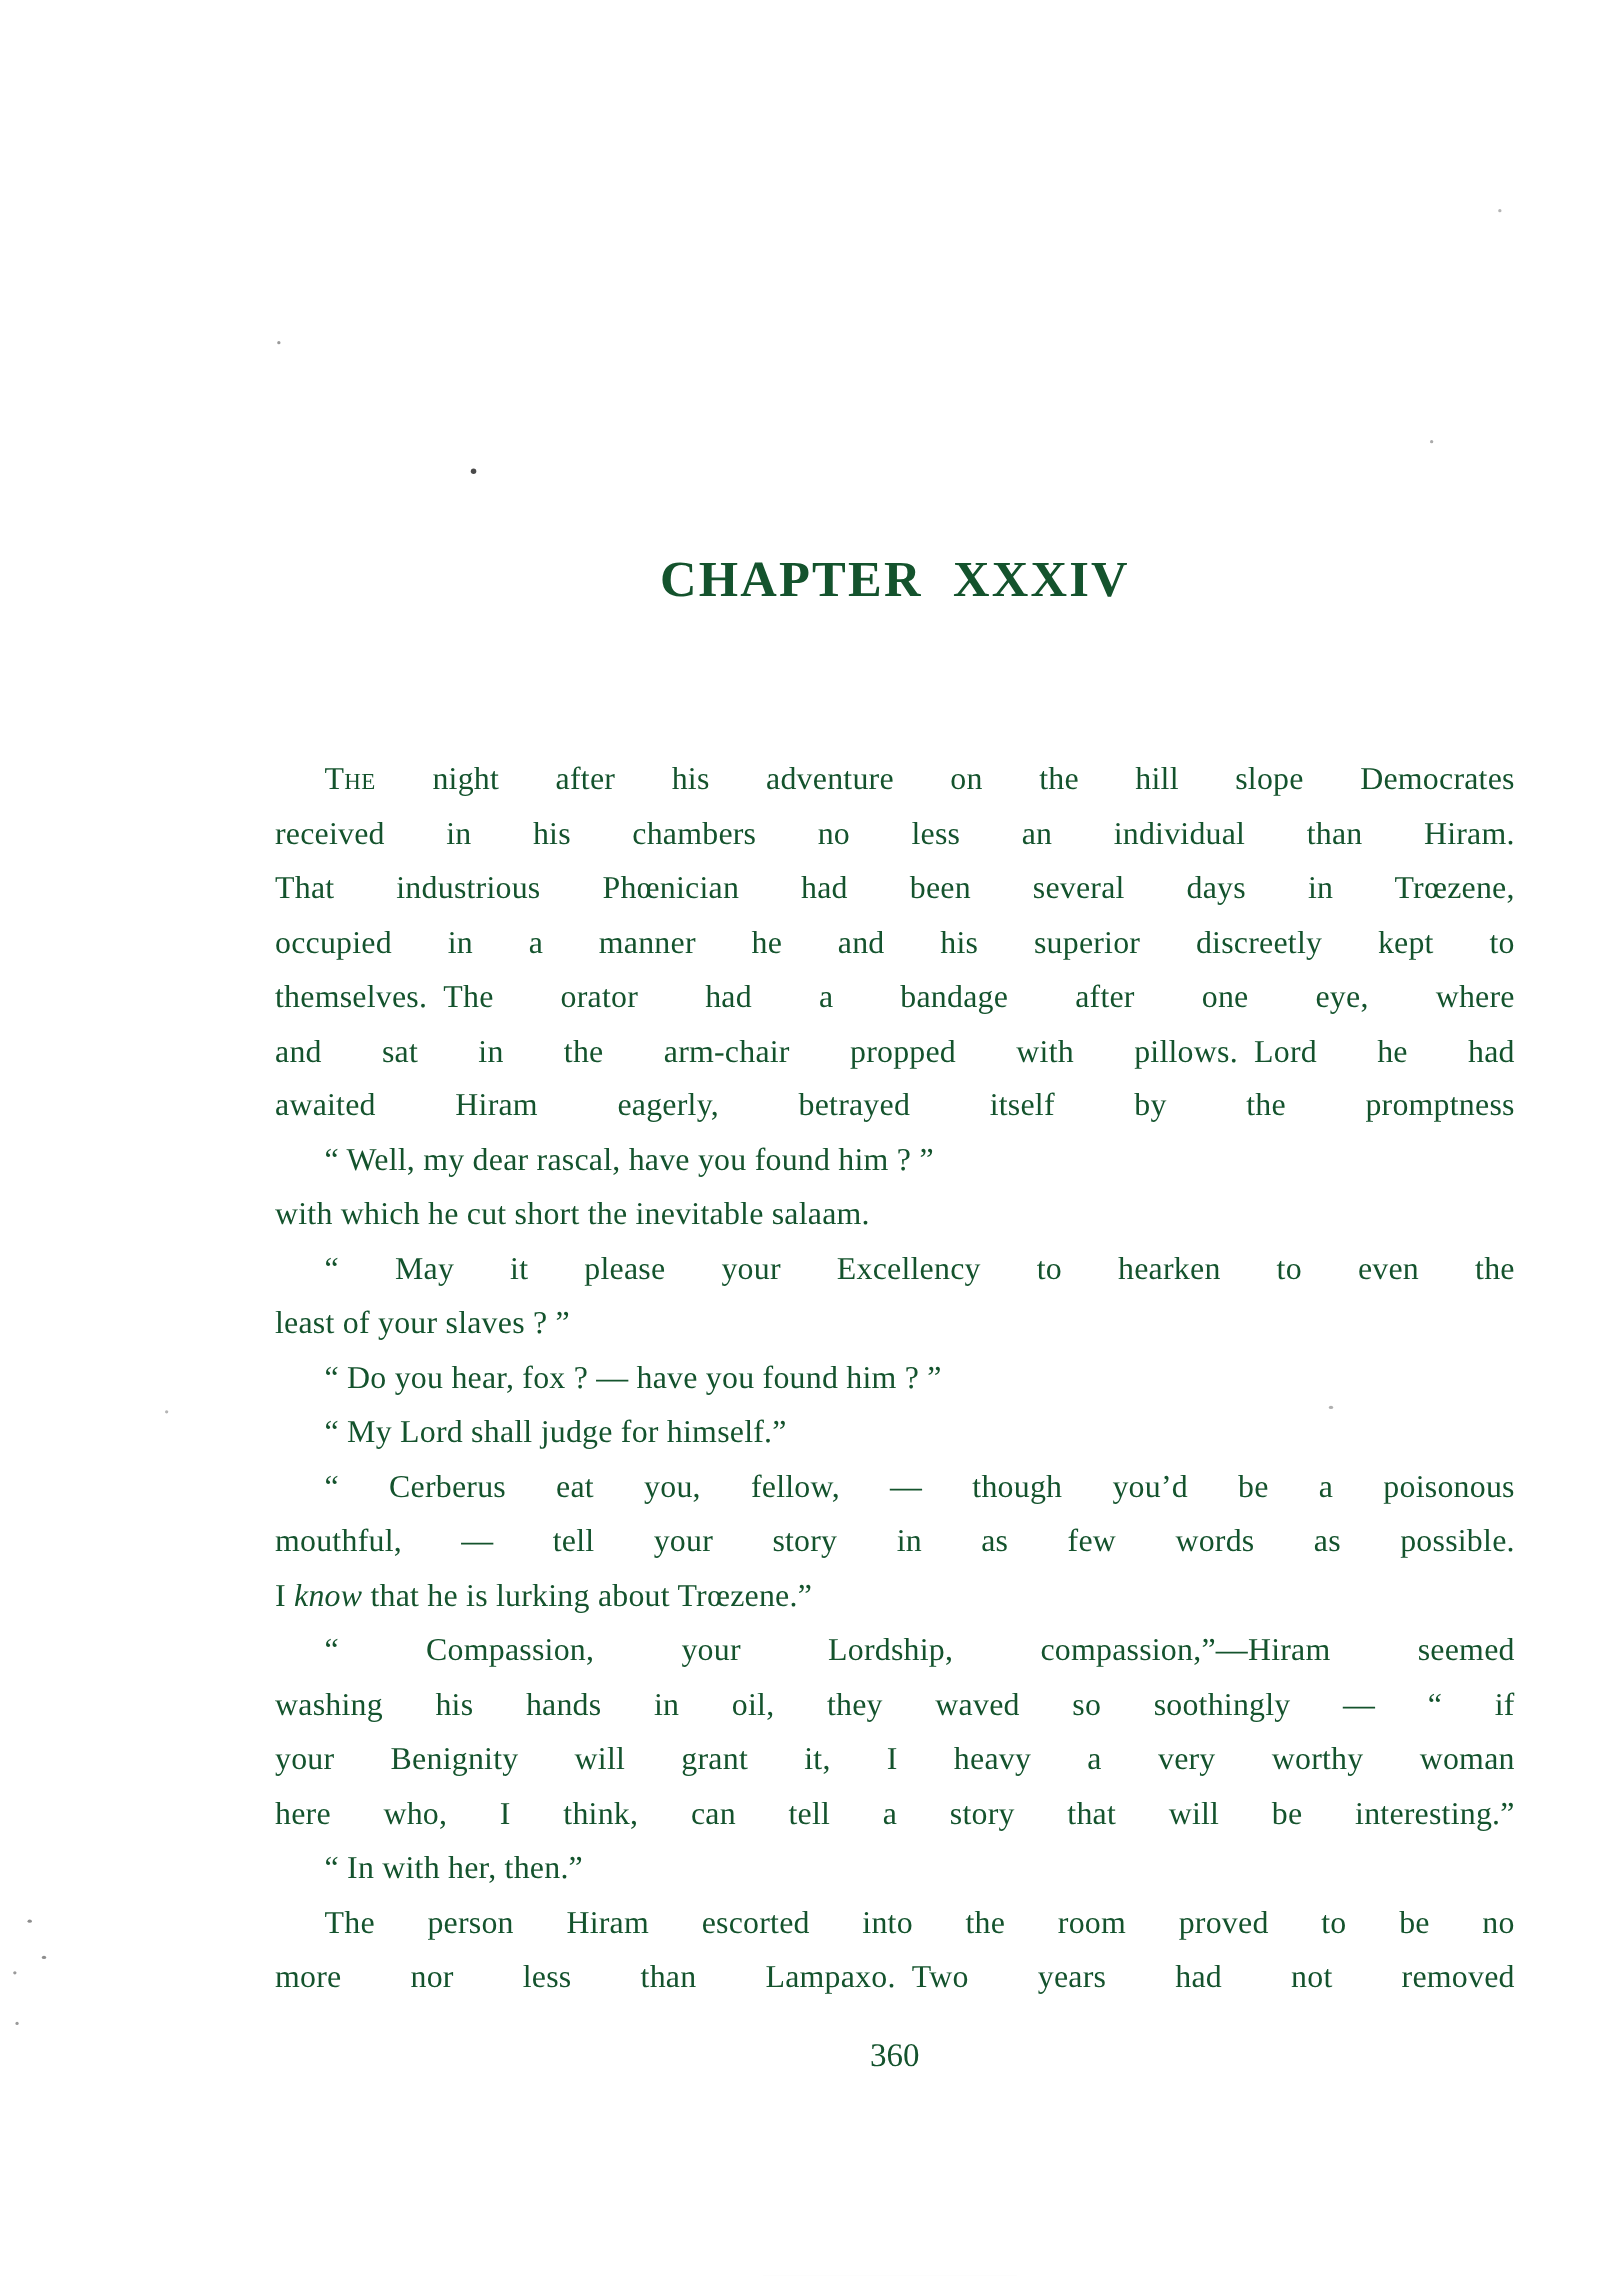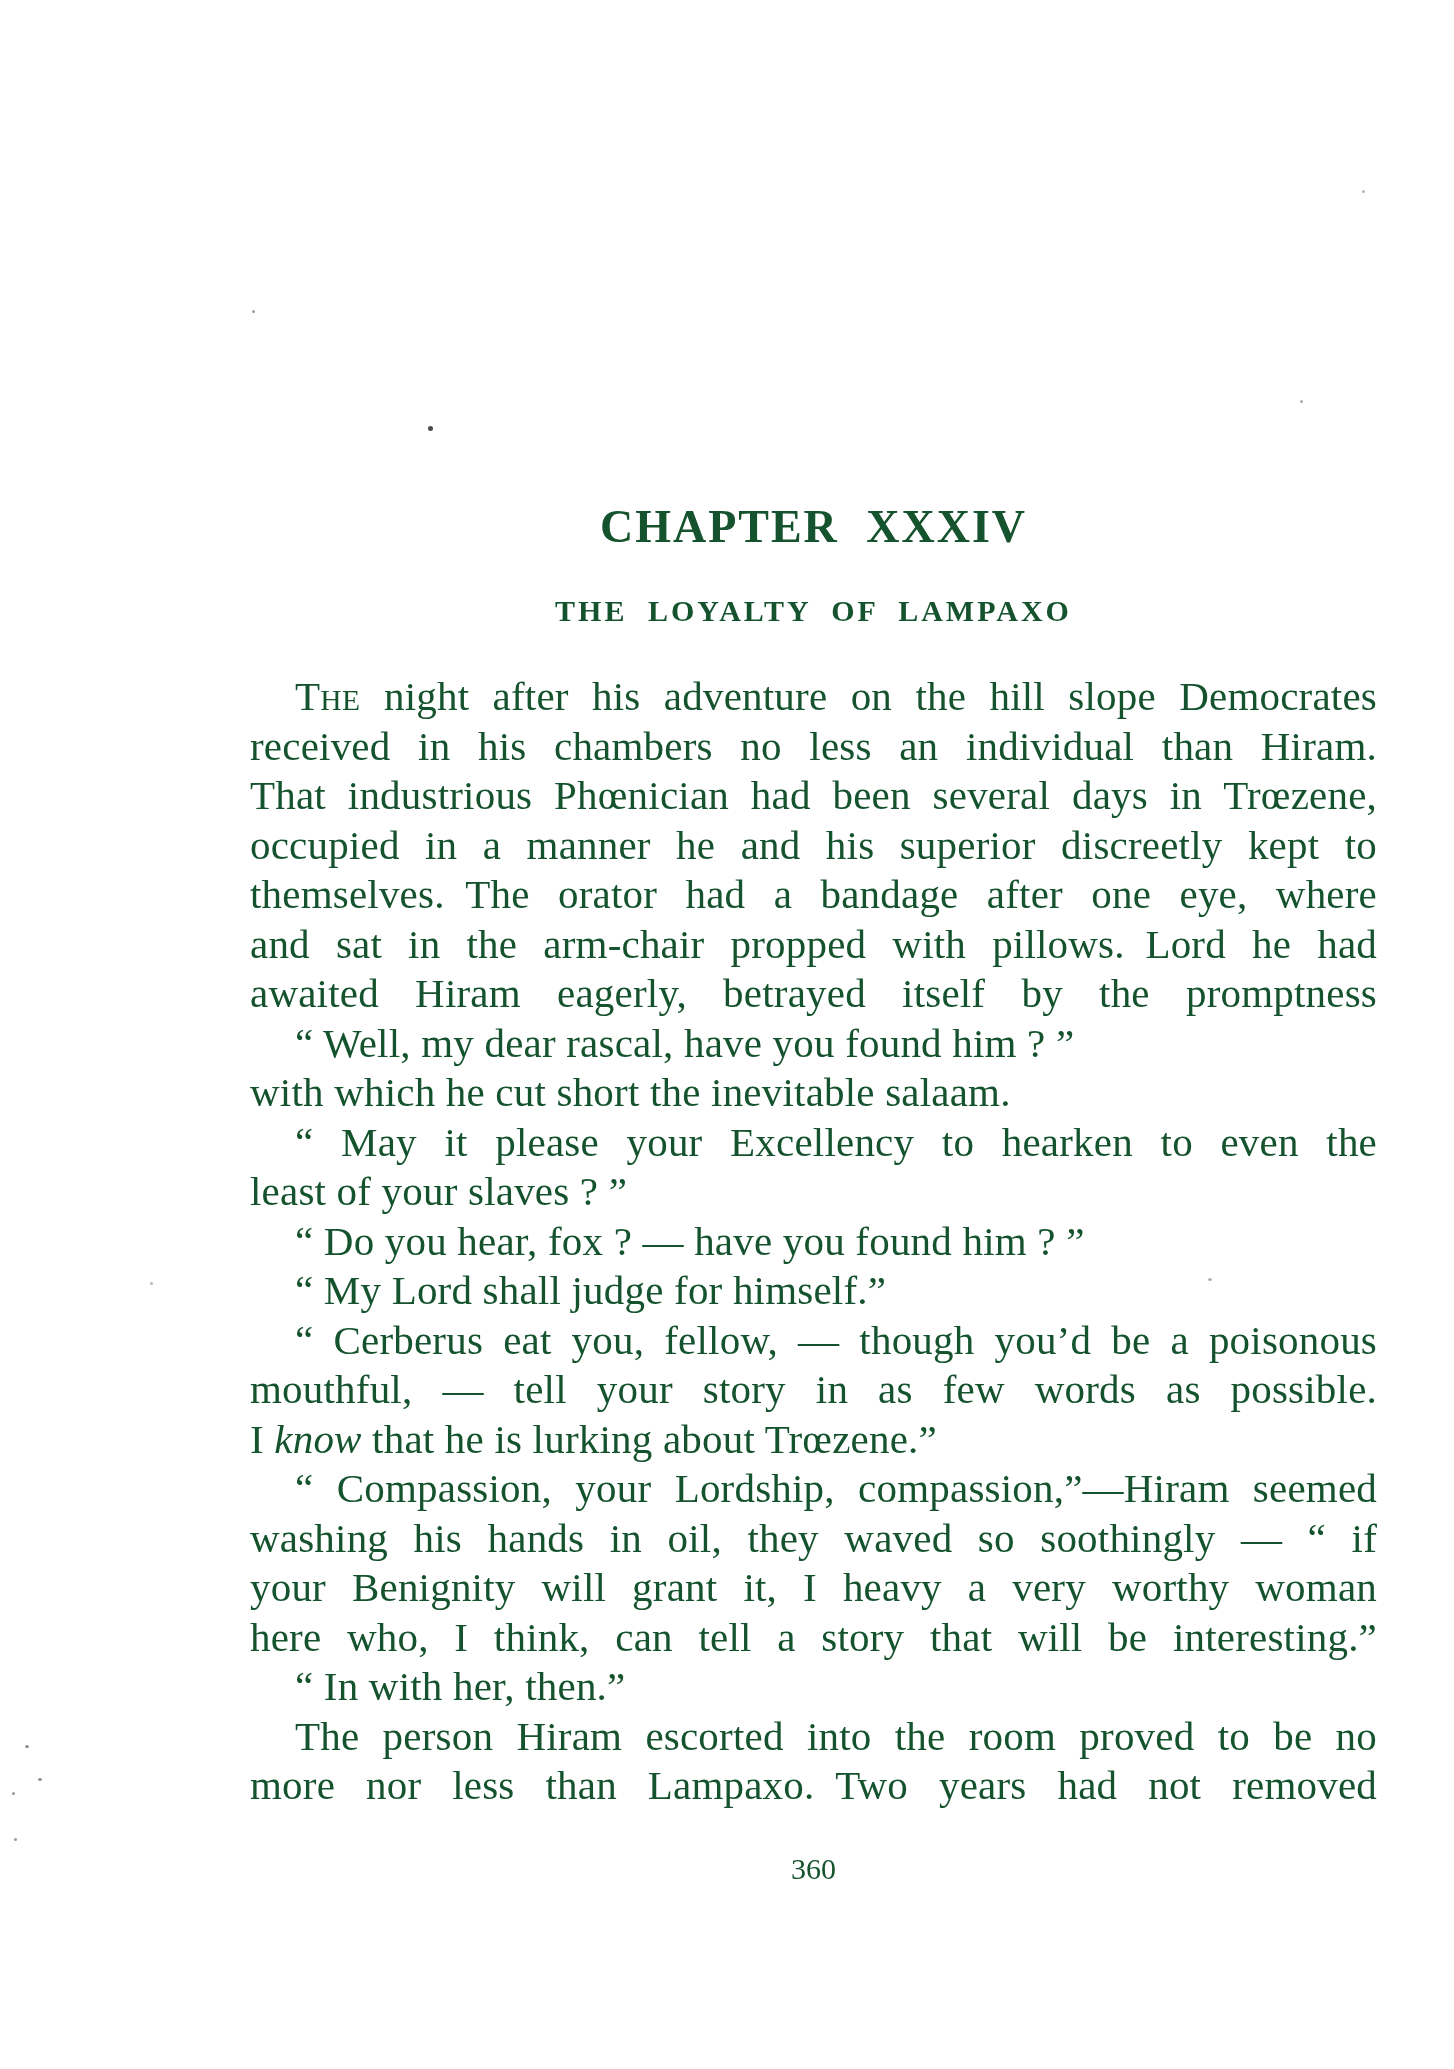--- a/index.html
+++ b/index.html
@@ -32,22 +32,22 @@
     font-weight:700;
     letter-spacing:3px;
     word-spacing:10px;
     white-space:nowrap;
   }
   .body-block{
     position:absolute;
     left:250px;top:677px;width:1127px;
   }
   .line{
-    font-size:41px;
-    line-height:39px;
+    font-size:29px;
+    line-height:62px;
     height:49.5px;
     white-space:nowrap;
     letter-spacing:0.2px;
   }
   .line.just{
     white-space:normal;
     text-align:justify;
     text-align-last:justify;
     overflow:hidden;
   }
@@ -65,21 +65,20 @@
     border-radius:50%;
   }
 </style>
 </head>
 <body>
 
 <div class="canvas">
 
   <h1 class="chapter-heading">CHAPTER XXXIV</h1>
 
-  <h2 class="chapter-subtitle">THE LOYALTY OF LAMPAXO</h2>
 
   <div class="body-block" id="body-text">
       <div class="line just indent"><span>T</span><span class="sc">HE</span><span> night after his adventure on the hill slope Democrates</span></div>
       <div class="line just"><span>received in his chambers no less an individual than Hiram.</span></div>
       <div class="line just"><span>That industrious Phœnician had been several days in Trœzene,</span></div>
       <div class="line just"><span>occupied in a manner he and his superior discreetly kept to</span></div>
       <div class="line just"><span>themselves. The orator had a bandage after one eye, where</span></div>
       <div class="line just"><span>and sat in the arm-chair propped with pillows. Lord he had</span></div>
       <div class="line just"><span>awaited Hiram eagerly, betrayed itself by the promptness</span></div>
       <div class="line indent"><span>“ Well, my dear rascal, have you found him ? ”</span></div>

